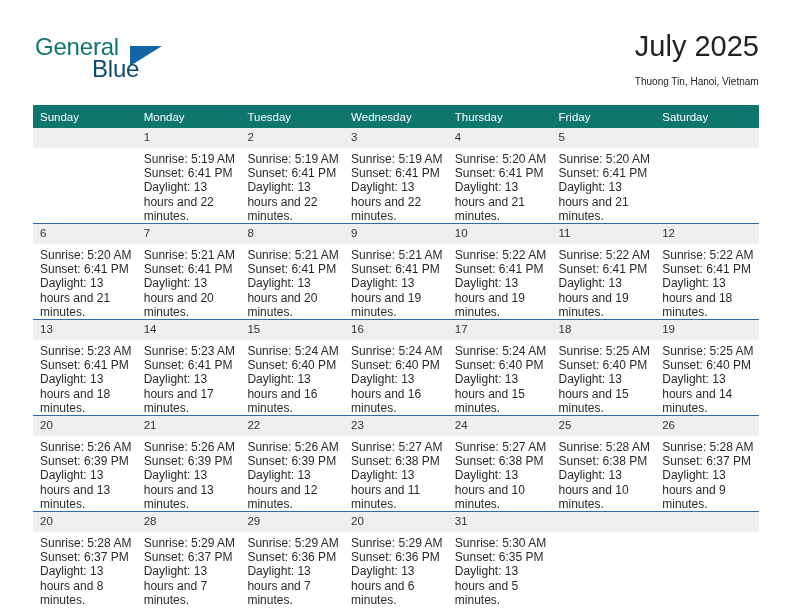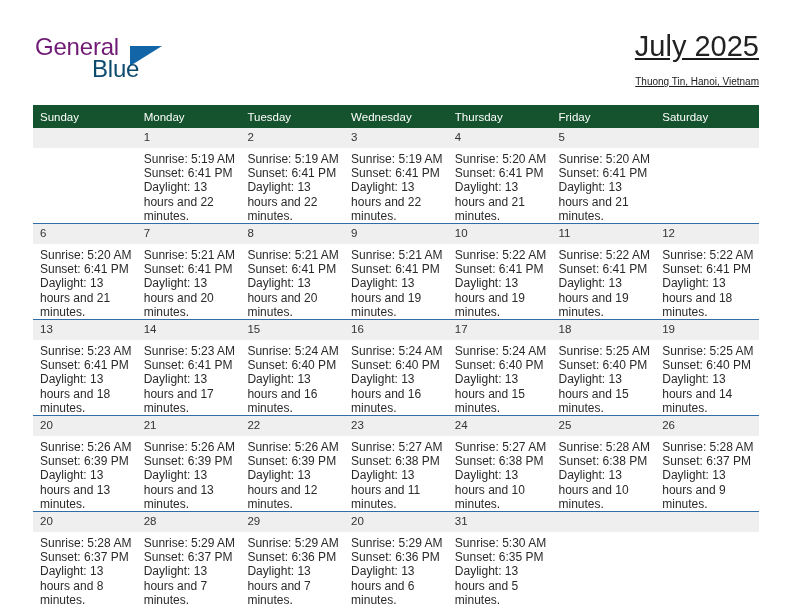--- a/index.html
+++ b/index.html
@@ -37,21 +37,21 @@
     top: 6px;
     width: 190px;
     height: 56px;
   }
   .logo-general {
     position: absolute;
     left: 0;
     top: 0;
     font-size: 24px;
     letter-spacing: -0.2px;
-    color: #701a75;
+    color: #0f766e;
     line-height: 26px;
     font-family: "Liberation Sans", sans-serif;
   }
   .logo-blue {
     position: absolute;
     left: 57px;
     top: 22px;
     font-size: 24px;
     letter-spacing: -0.2px;
     color: #0c4a6e;
@@ -65,22 +65,21 @@
     width: 0;
     height: 0;
     border-left: 32px solid #1266a8;
     border-bottom: 20px solid transparent;
   }
 
   .title-block {
     position: absolute;
     right: 0;
     top: 0;
-    text-align: right;
-    text-decoration: underline;
+    text-align: left;
   }
   .cal-title {
     font-size: 29px;
     color: #222222;
     line-height: 36px;
     white-space: nowrap;
   }
   .cal-subtitle {
     margin-top: 9px;
     font-size: 10px;
@@ -93,21 +92,21 @@
   .calendar {
     position: absolute;
     left: 33px;
     top: 105px;
     width: 726px;
     border-collapse: collapse;
     table-layout: fixed;
   }
 
   .calendar th {
-    background: #14532d;
+    background: #0f766e;
     color: #ffffff;
     font-size: 11.5px;
     font-weight: normal;
     text-align: left;
     padding: 5px 0 5px 7px;
     height: 13px;
     border: none;
   }
 
   .week-row td {

